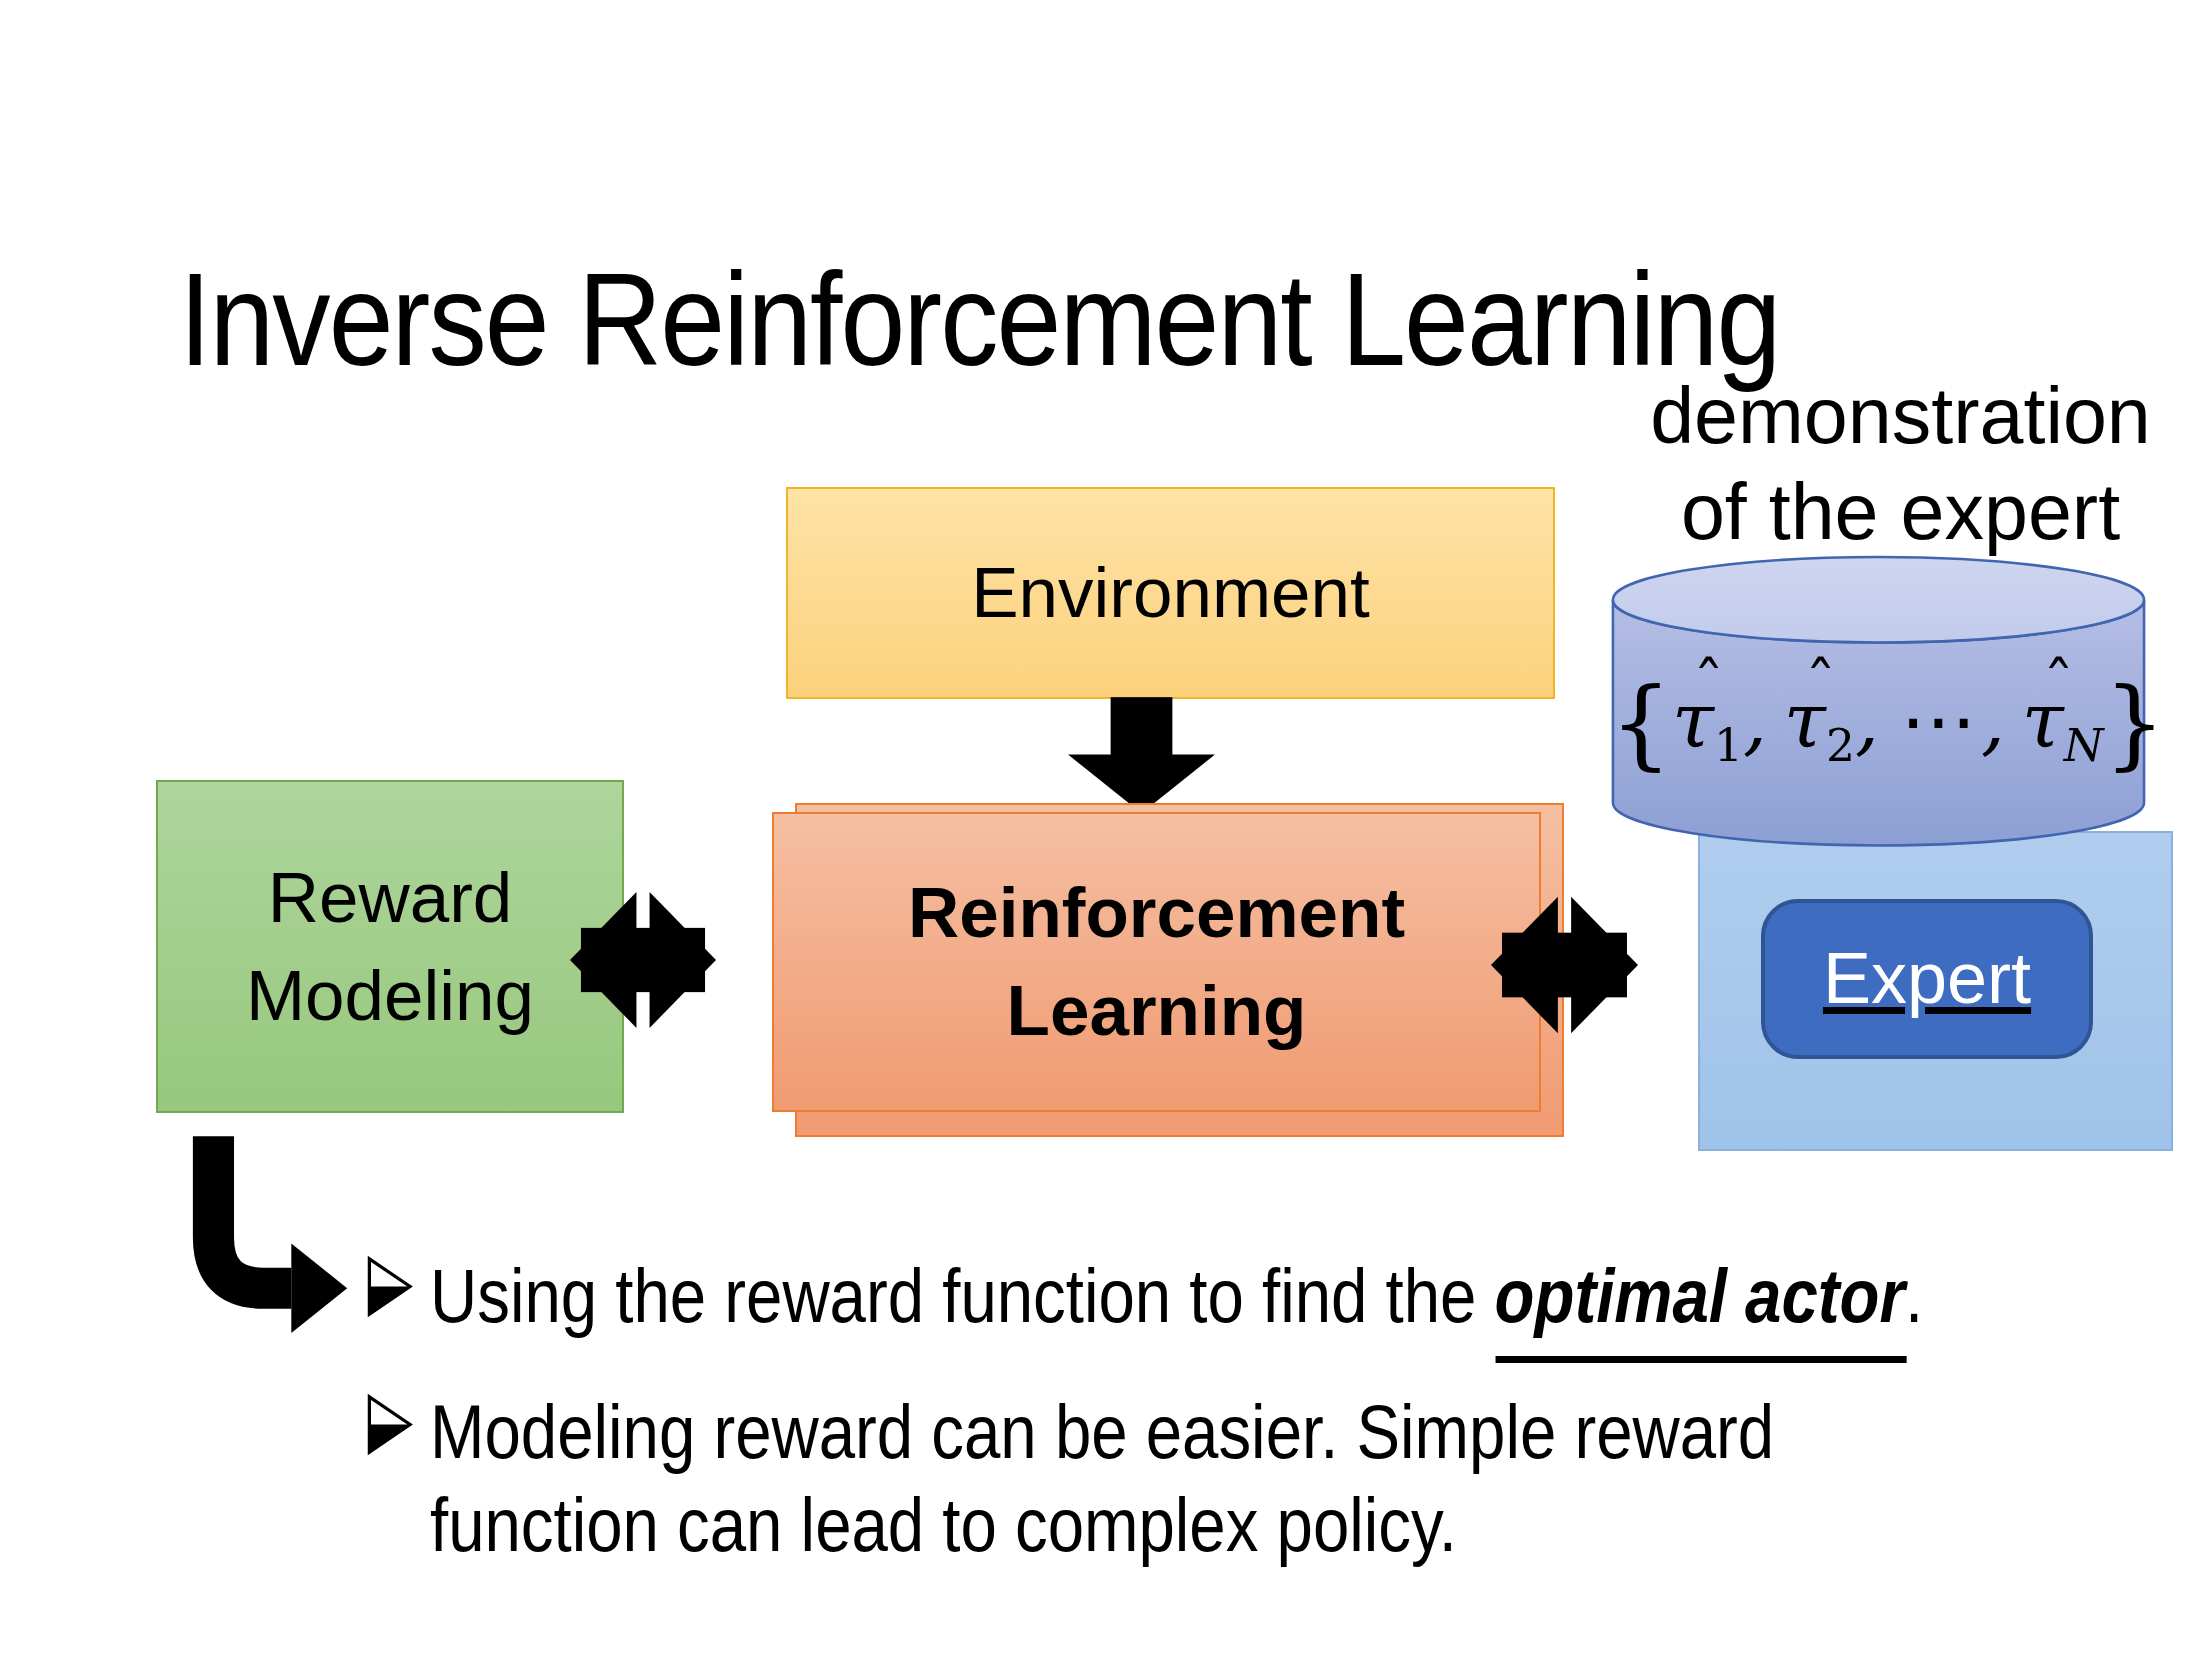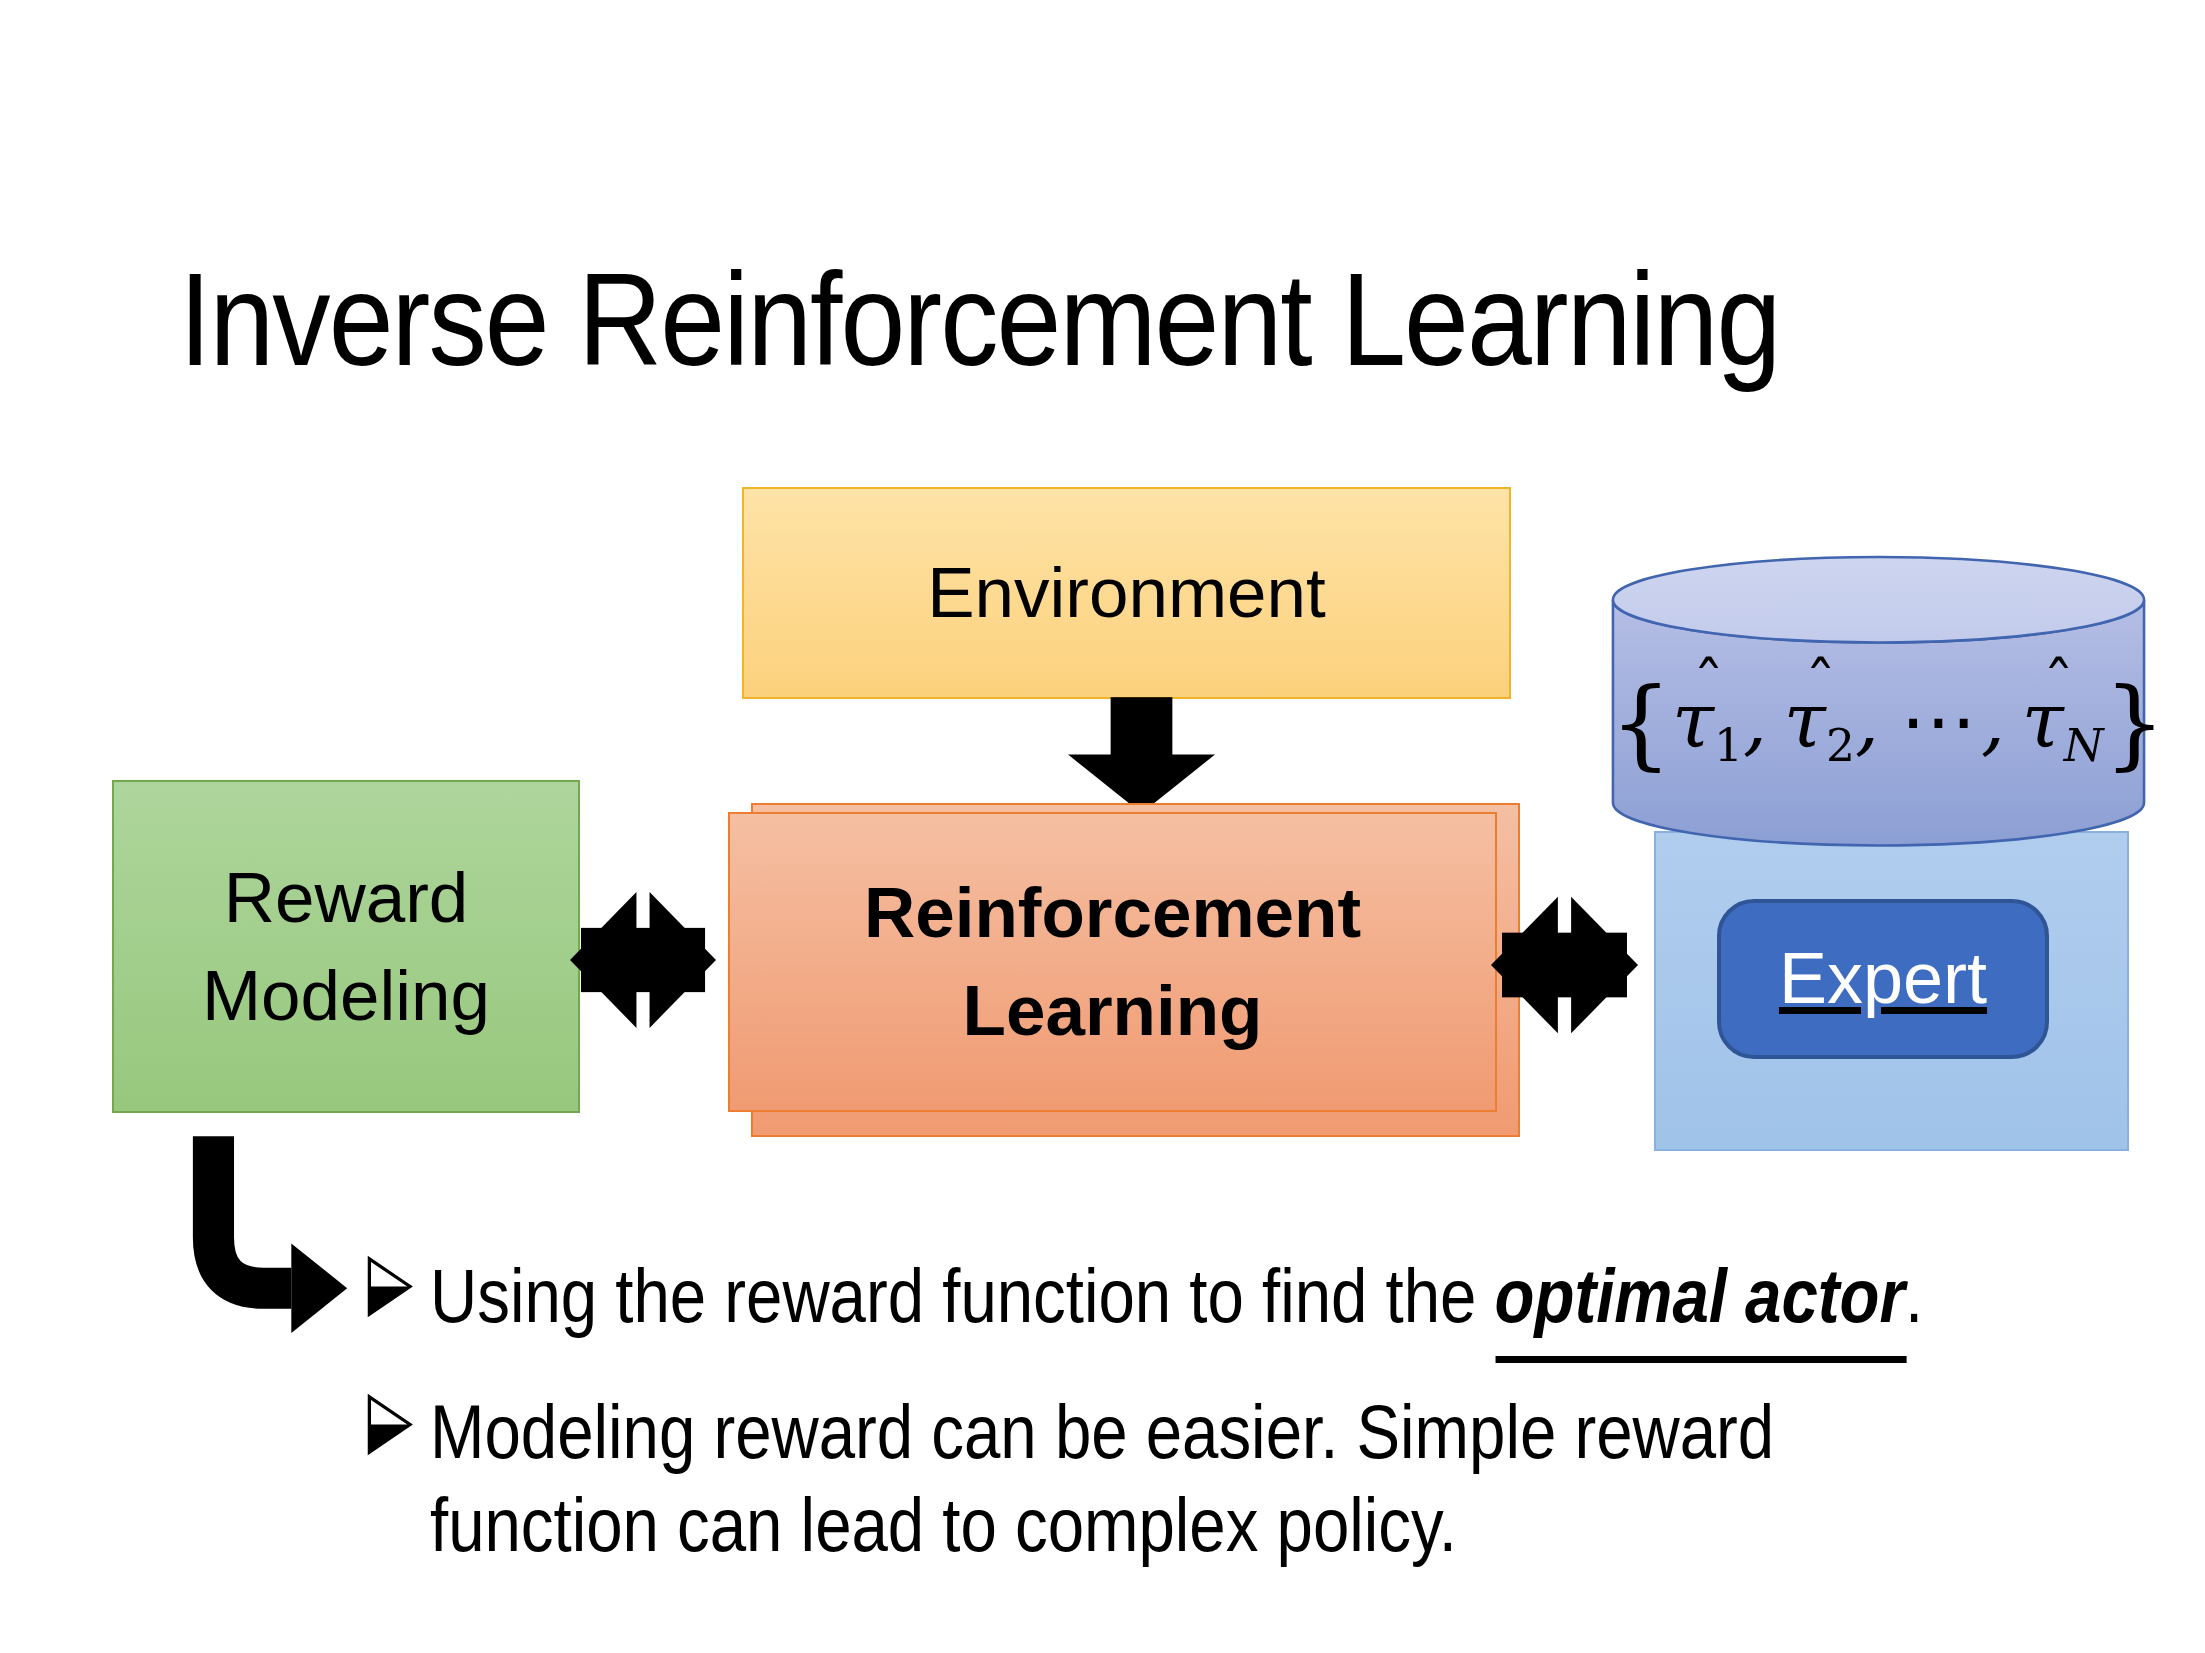--- a/index.html
+++ b/index.html
@@ -17,21 +17,21 @@
   }
 
   
   .caption{
     position:absolute;left:1621px;top:368px;width:559px;text-align:center;
     font-size:79px;line-height:1.22;white-space:nowrap;
   }
 
   
   .dbox{position:absolute;display:flex;flex-direction:column;align-items:center;justify-content:center;
-        box-sizing:border-box;}
+        box-sizing:border-box;margin-left:44px;}
   .dbox .lbl{font-size:71px;line-height:1.38;color:#000;}
 
   .env{
     left:742px;top:487px;width:769px;height:212px;
     border:2.9px solid var(--environment-border,#F0B428);
     background:linear-gradient(180deg,var(--environment-fill-top,#FEE3A7),var(--environment-fill-bottom,#FCD17C));
   }
   .rl-echo{
     left:751px;top:803px;width:769px;height:334px;
     border:2.9px solid var(--rl-border,#ED7D31);
@@ -155,20 +155,24 @@
       </linearGradient>
     </defs>
     <path d="M4,62 L4,338 A361,58 0 0 0 726,338 L726,62 A361,58 0 0 1 4,62 Z" fill="url(#cylBody)" stroke="#4265B0" stroke-width="3.5"></path>
     <ellipse cx="365" cy="62" rx="361" ry="58" fill="url(#cylTop)" stroke="#4265B0" stroke-width="3.5"></ellipse>
   </svg>
 
   <div class="formula">
     <span class="brace">{</span><span class="tau"><span>τ</span><span class="h">ˆ</span></span><span class="fsub">1</span><span class="cm">,</span><span class="tau"><span>τ</span><span class="h">ˆ</span></span><span class="fsub">2</span><span class="cm">,</span><span class="dots">⋯</span><span class="cm">,</span><span class="tau"><span>τ</span><span class="h">ˆ</span></span><span class="fsub it">N</span><span class="brace">}</span>
   </div>
 
+  <div class="caption">
+    <div>demonstration</div>
+    <div>of the expert</div>
+  </div>
 
   <h1 class="title">Inverse Reinforcement Learning</h1>
 
   <svg class="bmark bm1" viewBox="0 0 60 80">
     <polygon points="4,6 54,40 4,74" fill="#fff" stroke="#000" stroke-width="4"></polygon>
     <polygon points="4,40 54,40 4,74" fill="#000"></polygon>
   </svg>
   <div class="bullet-text b1">
     <span>Using the reward function to find the </span><span class="emph">optimal actor</span><span>.</span>
   </div>

